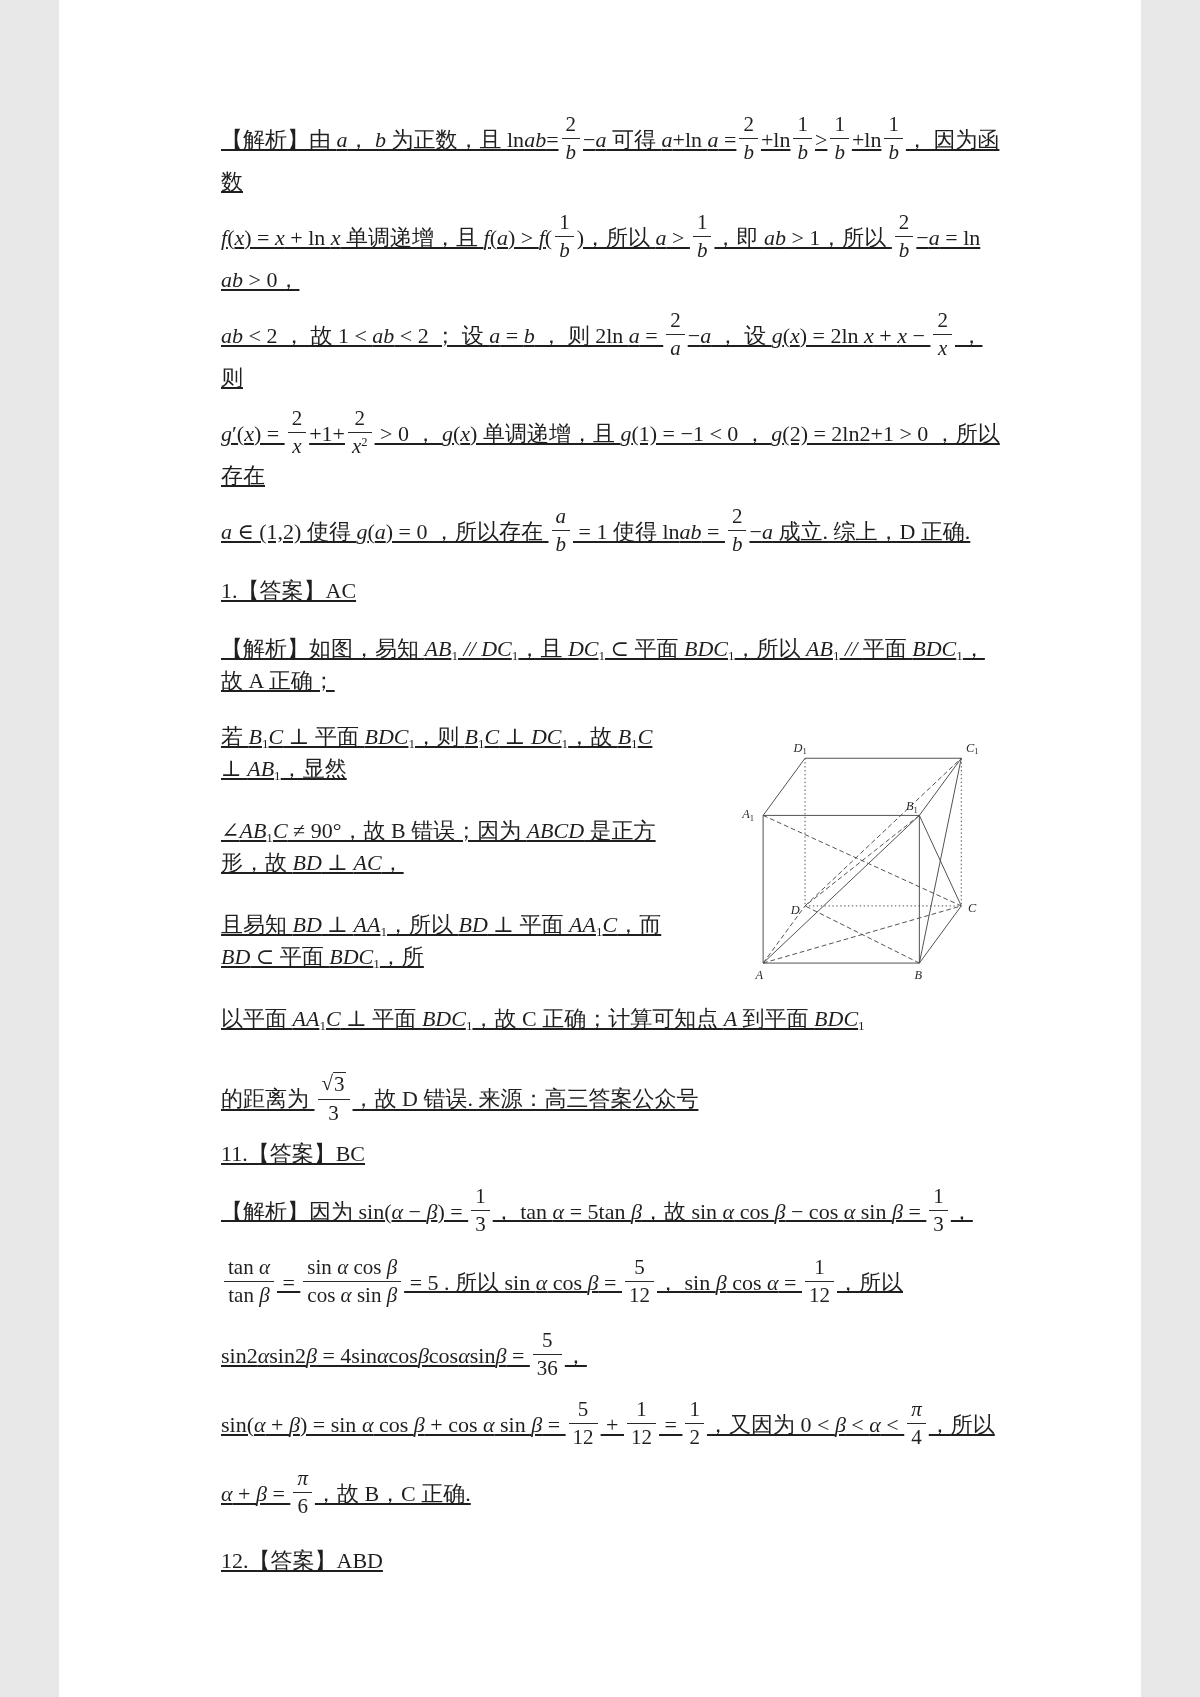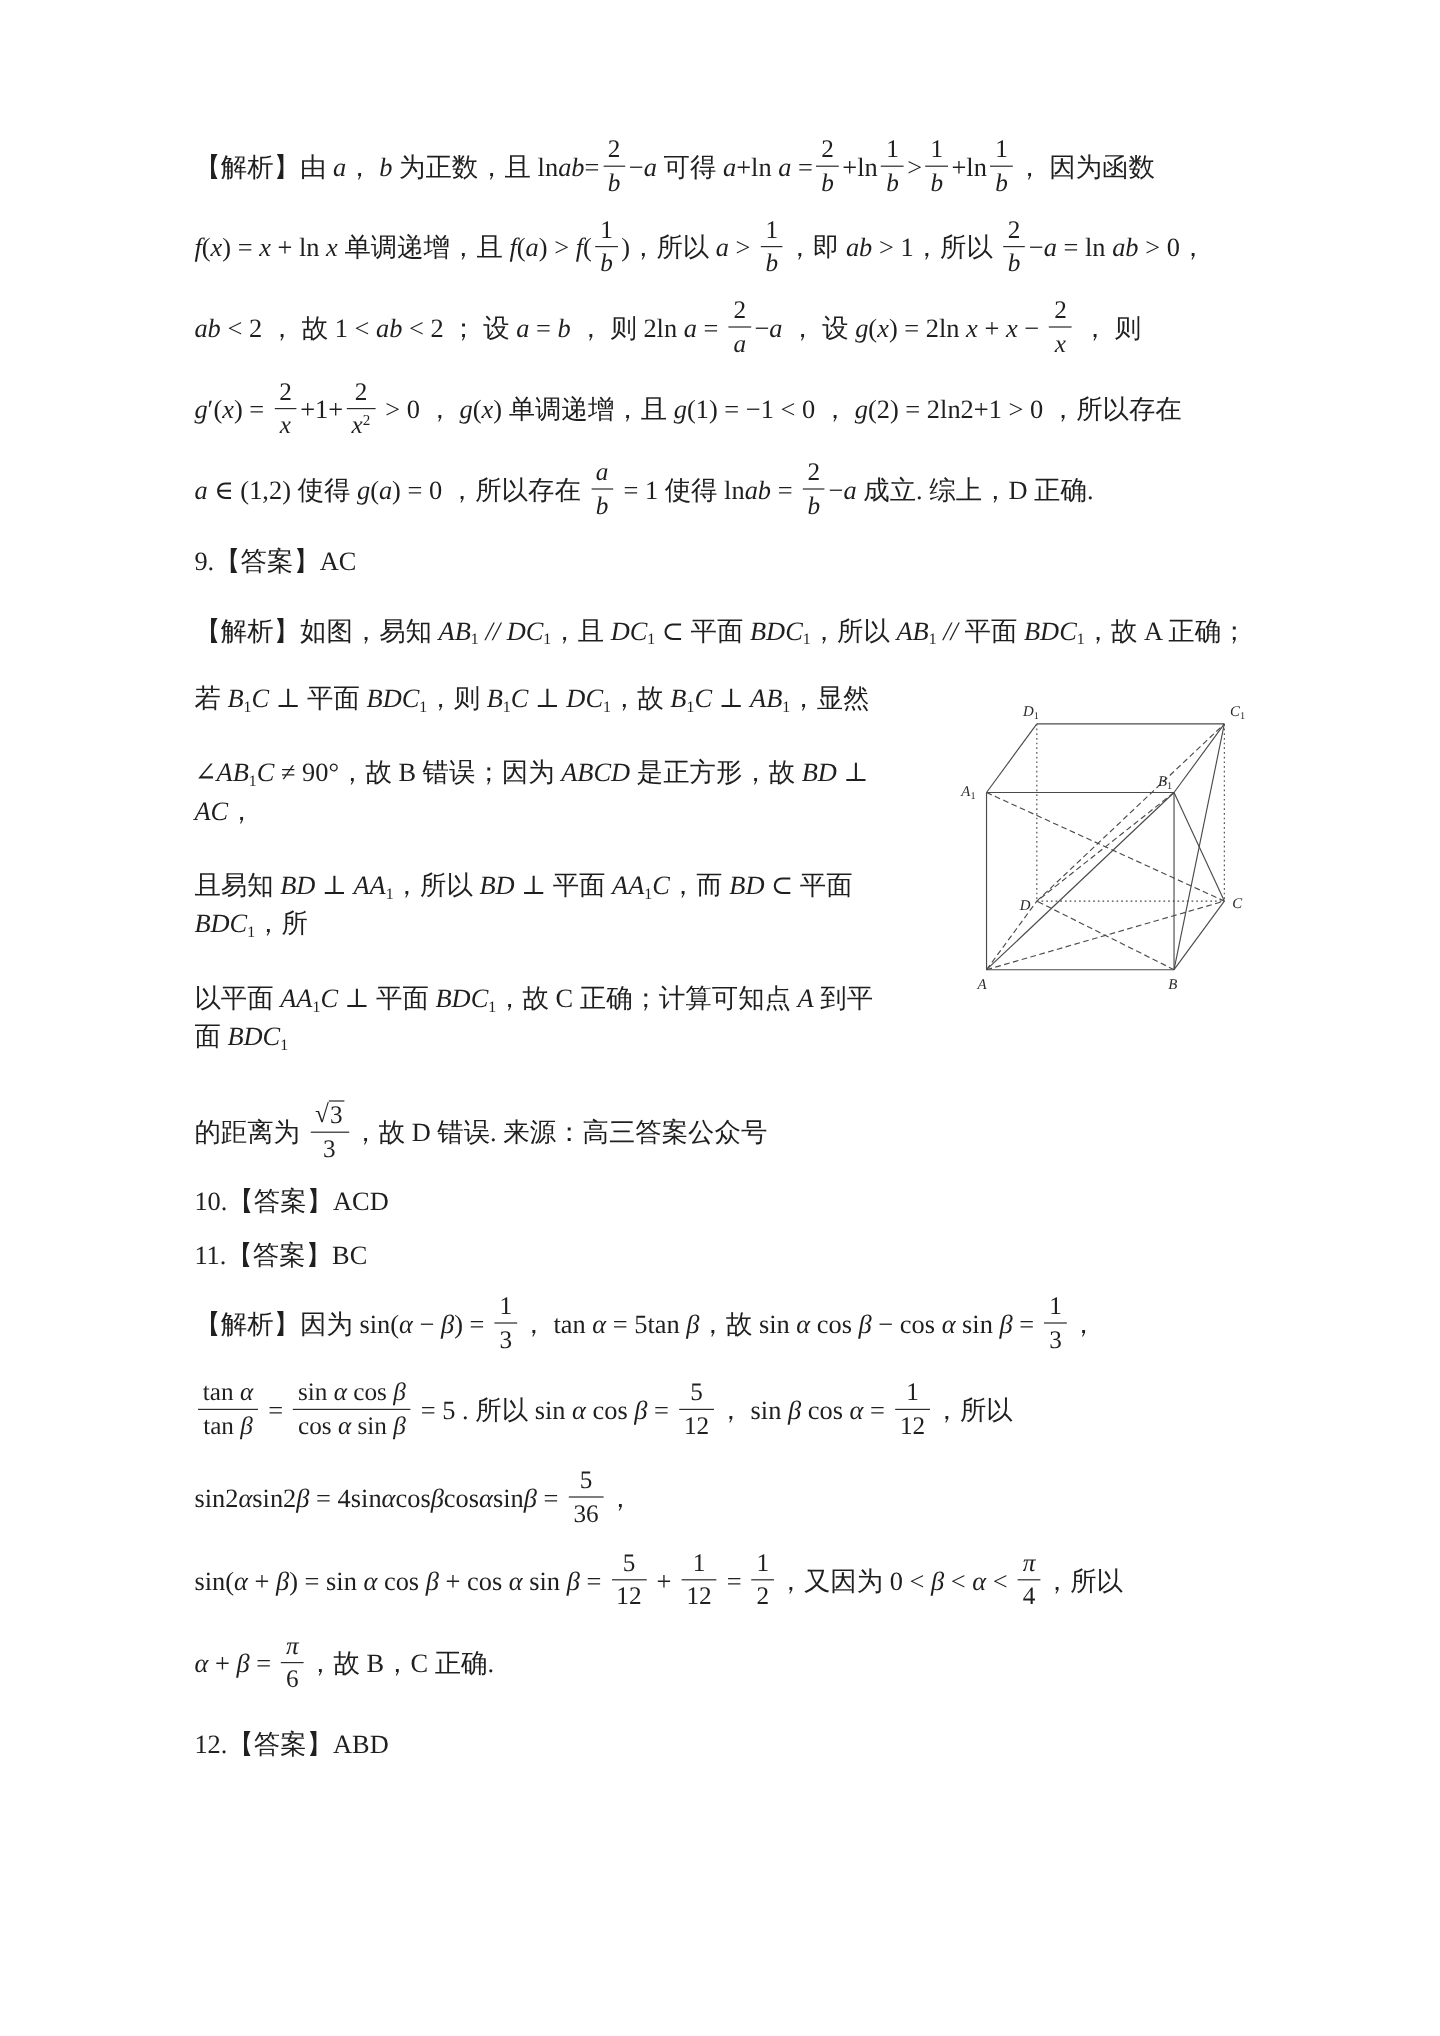--- a/index.html
+++ b/index.html
@@ -1,25 +1,26 @@
 <!DOCTYPE html>
 <html><head>
 <meta charset="utf-8">
 <style>
   html,body{margin:0;padding:0;}
   body{background:#e8e8e8;}
   .page{
     position:relative;
-    width:1200px;height:1697px;
+    width:1082px;height:1697px;
     margin:0 auto;
     background:#ffffff;
     overflow:hidden;
     color:#1f1f1f;
     font-family:"Liberation Serif","DejaVu Serif",serif;
     font-size:22px;
+    text-decoration:underline;
   }
   .content{padding:116px 136px 0 162px;}
   .para{margin:12px 0 24px 0;line-height:1.45;}
   .fline{margin:0 0 16px 0;line-height:1.4;}
   .ansline{margin:10px 0 26px 0;}
   .tm{font-style:italic;}
   .tr{font-style:normal;}
   .ts{font-size:0.6em;vertical-align:-0.3em;letter-spacing:0;}
   .tp{font-size:0.6em;vertical-align:0.55em;}
   .frac{
@@ -55,21 +56,21 @@
   <div class="content">
 
     <div>
       <div class="fline"><span class="tr">【解析】由 </span><span class="tm">a</span><span class="tr">， </span><span class="tm">b</span><span class="tr"> 为正数，且 ln</span><span class="tm">ab</span><span class="tr">=</span><span class="frac"><span class="fnum"><span class="tr">2</span></span><span class="fden"><span class="tm">b</span></span></span><span class="tr">−</span><span class="tm">a</span><span class="tr"> 可得 </span><span class="tm">a</span><span class="tr">+ln </span><span class="tm">a</span><span class="tr"> =</span><span class="frac"><span class="fnum"><span class="tr">2</span></span><span class="fden"><span class="tm">b</span></span></span><span class="tr">+ln</span><span class="frac"><span class="fnum"><span class="tr">1</span></span><span class="fden"><span class="tm">b</span></span></span><span class="tr">&gt;</span><span class="frac"><span class="fnum"><span class="tr">1</span></span><span class="fden"><span class="tm">b</span></span></span><span class="tr">+ln</span><span class="frac"><span class="fnum"><span class="tr">1</span></span><span class="fden"><span class="tm">b</span></span></span><span class="tr">， 因为函数</span></div>
       <div class="fline"><span class="tm">f</span><span class="tr">(</span><span class="tm">x</span><span class="tr">) = </span><span class="tm">x</span><span class="tr"> + ln </span><span class="tm">x</span><span class="tr"> 单调递增，且 </span><span class="tm">f</span><span class="tr">(</span><span class="tm">a</span><span class="tr">) &gt; </span><span class="tm">f</span><span class="tr">(</span><span class="frac"><span class="fnum"><span class="tr">1</span></span><span class="fden"><span class="tm">b</span></span></span><span class="tr">)，所以 </span><span class="tm">a</span><span class="tr"> &gt; </span><span class="frac"><span class="fnum"><span class="tr">1</span></span><span class="fden"><span class="tm">b</span></span></span><span class="tr">，即 </span><span class="tm">ab</span><span class="tr"> &gt; 1，所以 </span><span class="frac"><span class="fnum"><span class="tr">2</span></span><span class="fden"><span class="tm">b</span></span></span><span class="tr">−</span><span class="tm">a</span><span class="tr"> = ln </span><span class="tm">ab</span><span class="tr"> &gt; 0，</span></div>
       <div class="fline"><span class="tm">ab</span><span class="tr"> &lt; 2 ， 故 1 &lt; </span><span class="tm">ab</span><span class="tr"> &lt; 2 ； 设 </span><span class="tm">a</span><span class="tr"> = </span><span class="tm">b</span><span class="tr"> ， 则 2ln </span><span class="tm">a</span><span class="tr"> = </span><span class="frac"><span class="fnum"><span class="tr">2</span></span><span class="fden"><span class="tm">a</span></span></span><span class="tr">−</span><span class="tm">a</span><span class="tr"> ， 设 </span><span class="tm">g</span><span class="tr">(</span><span class="tm">x</span><span class="tr">) = 2ln </span><span class="tm">x</span><span class="tr"> + </span><span class="tm">x</span><span class="tr"> − </span><span class="frac"><span class="fnum"><span class="tr">2</span></span><span class="fden"><span class="tm">x</span></span></span><span class="tr"> ， 则</span></div>
       <div class="fline"><span class="tm">g</span><span class="tr">′(</span><span class="tm">x</span><span class="tr">) = </span><span class="frac"><span class="fnum"><span class="tr">2</span></span><span class="fden"><span class="tm">x</span></span></span><span class="tr">+1+</span><span class="frac"><span class="fnum"><span class="tr">2</span></span><span class="fden"><span class="tm">x</span><span class="tp">2</span></span></span><span class="tr"> &gt; 0 ， </span><span class="tm">g</span><span class="tr">(</span><span class="tm">x</span><span class="tr">) 单调递增，且 </span><span class="tm">g</span><span class="tr">(1) = −1 &lt; 0 ， </span><span class="tm">g</span><span class="tr">(2) = 2ln2+1 &gt; 0 ，所以存在</span></div>
       <div class="fline"><span class="tm">a</span><span class="tr"> ∈ (1,2) 使得 </span><span class="tm">g</span><span class="tr">(</span><span class="tm">a</span><span class="tr">) = 0 ，所以存在 </span><span class="frac"><span class="fnum"><span class="tm">a</span></span><span class="fden"><span class="tm">b</span></span></span><span class="tr"> = 1 使得 ln</span><span class="tm">ab</span><span class="tr"> = </span><span class="frac"><span class="fnum"><span class="tr">2</span></span><span class="fden"><span class="tm">b</span></span></span><span class="tr">−</span><span class="tm">a</span><span class="tr"> 成立. 综上，D 正确.</span></div>
     </div>
 
-    <div class="para ansline"><span class="tr">9.【答案】AC</span></div>
+    <div class="para ansline"><span class="tr">1.【答案】AC</span></div>
 
     <div class="q9-wrap">
       <div class="para"><span class="tr">【解析】如图，易知 </span><span class="tm">AB</span><span class="ts">1</span><span class="tm"> // </span><span class="tm">DC</span><span class="ts">1</span><span class="tr">，且 </span><span class="tm">DC</span><span class="ts">1</span><span class="tr"> ⊂ 平面 </span><span class="tm">BDC</span><span class="ts">1</span><span class="tr">，所以 </span><span class="tm">AB</span><span class="ts">1</span><span class="tm"> // </span><span class="tr">平面 </span><span class="tm">BDC</span><span class="ts">1</span><span class="tr">，故 A 正确；</span></div>
 
       <div class="cubefig">
         <svg viewBox="0 0 310 275">
 
           <line class="cube-line" x1="68" y1="97" x2="232" y2="97"></line>
           <line class="cube-line" x1="68" y1="97" x2="112" y2="37"></line>
           <line class="cube-line" x1="112" y1="37" x2="276" y2="37"></line>
@@ -105,21 +106,20 @@
         </svg>
       </div>
 
       <div class="para" style="margin-bottom:30px;"><span class="tr">若 </span><span class="tm">B</span><span class="ts">1</span><span class="tm">C</span><span class="tr"> ⊥ 平面 </span><span class="tm">BDC</span><span class="ts">1</span><span class="tr">，则 </span><span class="tm">B</span><span class="ts">1</span><span class="tm">C</span><span class="tr"> ⊥ </span><span class="tm">DC</span><span class="ts">1</span><span class="tr">，故 </span><span class="tm">B</span><span class="ts">1</span><span class="tm">C</span><span class="tr"> ⊥ </span><span class="tm">AB</span><span class="ts">1</span><span class="tr">，显然</span></div>
       <div class="para" style="margin-bottom:30px;"><span class="tr">∠</span><span class="tm">AB</span><span class="ts">1</span><span class="tm">C</span><span class="tr"> ≠ 90°，故 B 错误；因为 </span><span class="tm">ABCD</span><span class="tr"> 是正方形，故 </span><span class="tm">BD</span><span class="tr"> ⊥ </span><span class="tm">AC</span><span class="tr">，</span></div>
       <div class="para" style="margin-bottom:30px;"><span class="tr">且易知 </span><span class="tm">BD</span><span class="tr"> ⊥ </span><span class="tm">AA</span><span class="ts">1</span><span class="tr">，所以 </span><span class="tm">BD</span><span class="tr"> ⊥ 平面 </span><span class="tm">AA</span><span class="ts">1</span><span class="tm">C</span><span class="tr">，而 </span><span class="tm">BD</span><span class="tr"> ⊂ 平面 </span><span class="tm">BDC</span><span class="ts">1</span><span class="tr">，所</span></div>
       <div class="para" style="margin-bottom:22px;"><span class="tr">以平面 </span><span class="tm">AA</span><span class="ts">1</span><span class="tm">C</span><span class="tr"> ⊥ 平面 </span><span class="tm">BDC</span><span class="ts">1</span><span class="tr">，故 C 正确；计算可知点 </span><span class="tm">A</span><span class="tr"> 到平面 </span><span class="tm">BDC</span><span class="ts">1</span></div>
       <div class="fline" style="margin-bottom:10px;margin-top:40px;"><span class="tr">的距离为 </span><span class="frac"><span class="fnum"><span class="sqrt"><span class="rad">√</span><span class="radc"><span class="tr">3</span></span></span></span><span class="fden"><span class="tr">3</span></span></span><span class="tr">，故 D 错误. 来源：高三答案公众号</span></div>
     </div>
 
-    <div class="para" style="margin-bottom:14px;"><span class="tr">10.【答案】ACD</span></div>
 
     <div class="para ansline" style="margin-bottom:18px;"><span class="tr">11.【答案】BC</span></div>
     <div>
       <div class="fline" style="margin-bottom:20px;"><span class="tr">【解析】因为 sin(</span><span class="tm">α</span><span class="tr"> − </span><span class="tm">β</span><span class="tr">) = </span><span class="frac"><span class="fnum"><span class="tr">1</span></span><span class="fden"><span class="tr">3</span></span></span><span class="tr">， tan </span><span class="tm">α</span><span class="tr"> = 5tan </span><span class="tm">β</span><span class="tr">，故 sin </span><span class="tm">α</span><span class="tr"> cos </span><span class="tm">β</span><span class="tr"> − cos </span><span class="tm">α</span><span class="tr"> sin </span><span class="tm">β</span><span class="tr"> = </span><span class="frac"><span class="fnum"><span class="tr">1</span></span><span class="fden"><span class="tr">3</span></span></span><span class="tr">，</span></div>
       <div class="fline" style="margin-bottom:22px;"><span class="frac"><span class="fnum"><span class="tr">tan </span><span class="tm">α</span></span><span class="fden"><span class="tr">tan </span><span class="tm">β</span></span></span><span class="tr"> = </span><span class="frac"><span class="fnum"><span class="tr">sin </span><span class="tm">α</span><span class="tr"> cos </span><span class="tm">β</span></span><span class="fden"><span class="tr">cos </span><span class="tm">α</span><span class="tr"> sin </span><span class="tm">β</span></span></span><span class="tr"> = 5 . 所以 sin </span><span class="tm">α</span><span class="tr"> cos </span><span class="tm">β</span><span class="tr"> = </span><span class="frac"><span class="fnum"><span class="tr">5</span></span><span class="fden"><span class="tr">12</span></span></span><span class="tr">， sin </span><span class="tm">β</span><span class="tr"> cos </span><span class="tm">α</span><span class="tr"> = </span><span class="frac"><span class="fnum"><span class="tr">1</span></span><span class="fden"><span class="tr">12</span></span></span><span class="tr">，所以</span></div>
       <div class="fline" style="margin-bottom:18px;"><span class="tr">sin2</span><span class="tm">α</span><span class="tr">sin2</span><span class="tm">β</span><span class="tr"> = 4sin</span><span class="tm">α</span><span class="tr">cos</span><span class="tm">β</span><span class="tr">cos</span><span class="tm">α</span><span class="tr">sin</span><span class="tm">β</span><span class="tr"> = </span><span class="frac"><span class="fnum"><span class="tr">5</span></span><span class="fden"><span class="tr">36</span></span></span><span class="tr">，</span></div>
       <div class="fline" style="margin-bottom:18px;"><span class="tr">sin(</span><span class="tm">α</span><span class="tr"> + </span><span class="tm">β</span><span class="tr">) = sin </span><span class="tm">α</span><span class="tr"> cos </span><span class="tm">β</span><span class="tr"> + cos </span><span class="tm">α</span><span class="tr"> sin </span><span class="tm">β</span><span class="tr"> = </span><span class="frac"><span class="fnum"><span class="tr">5</span></span><span class="fden"><span class="tr">12</span></span></span><span class="tr"> + </span><span class="frac"><span class="fnum"><span class="tr">1</span></span><span class="fden"><span class="tr">12</span></span></span><span class="tr"> = </span><span class="frac"><span class="fnum"><span class="tr">1</span></span><span class="fden"><span class="tr">2</span></span></span><span class="tr">，又因为 0 &lt; </span><span class="tm">β</span><span class="tr"> &lt; </span><span class="tm">α</span><span class="tr"> &lt; </span><span class="frac"><span class="fnum"><span class="tm">π</span></span><span class="fden"><span class="tr">4</span></span></span><span class="tr">，所以</span></div>
       <div class="fline" style="margin-bottom:24px;"><span class="tm">α</span><span class="tr"> + </span><span class="tm">β</span><span class="tr"> = </span><span class="frac"><span class="fnum"><span class="tm">π</span></span><span class="fden"><span class="tr">6</span></span></span><span class="tr">，故 B，C 正确.</span></div>
     </div>
 

